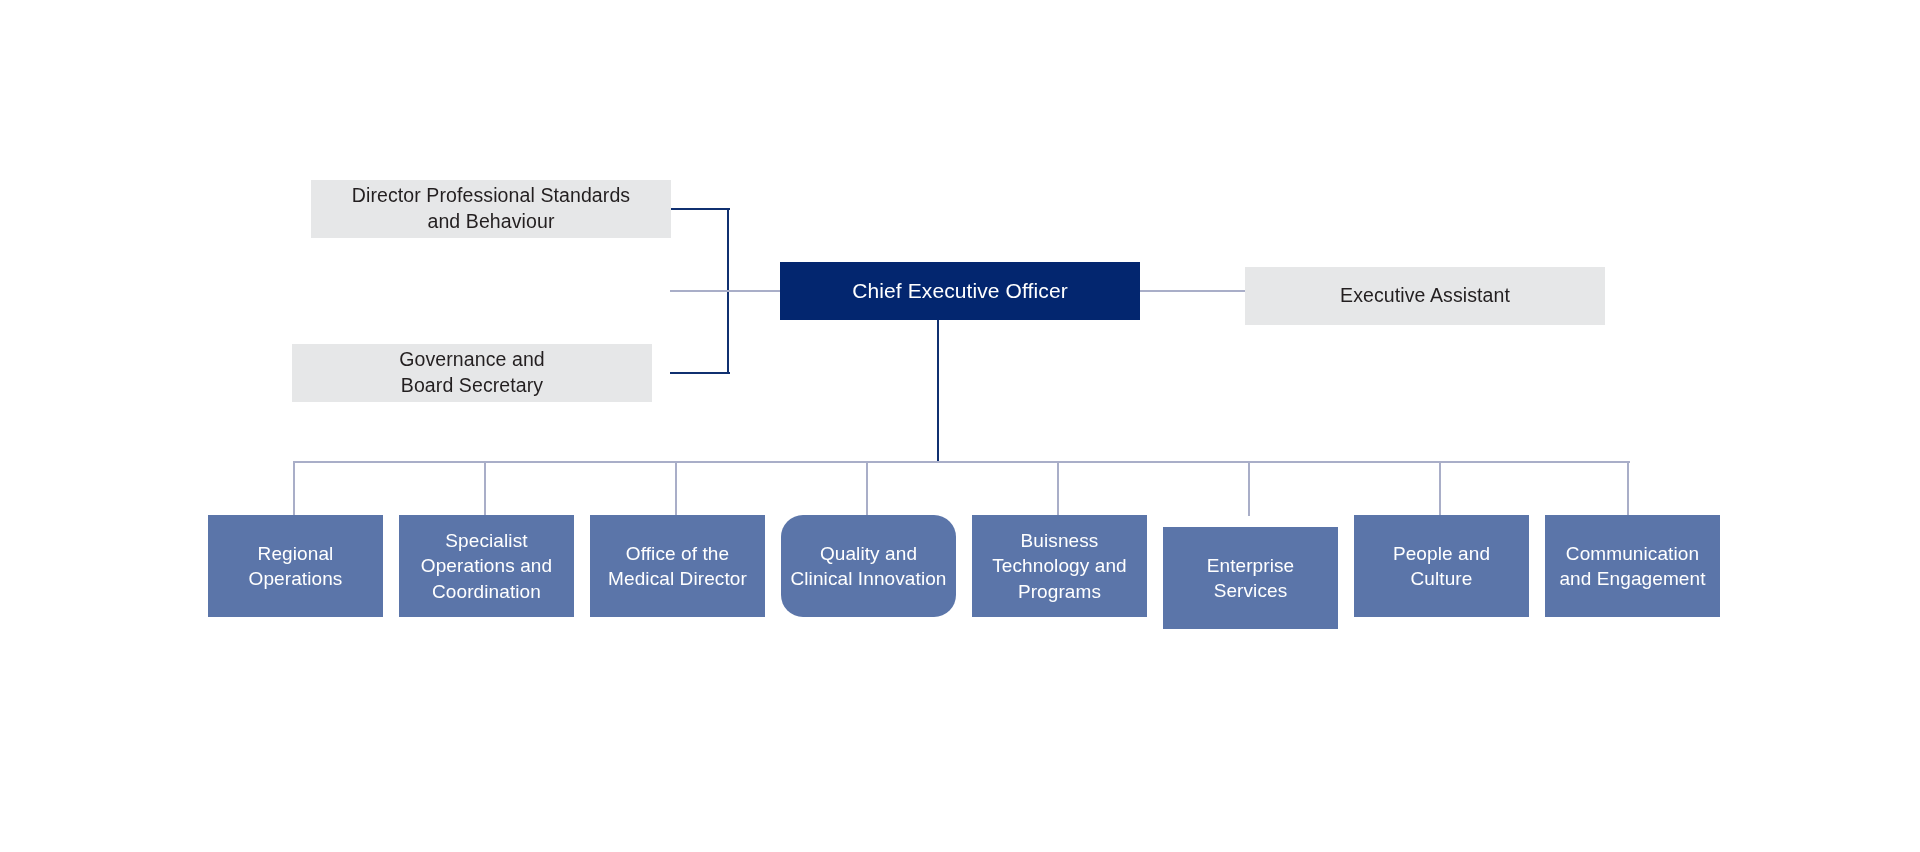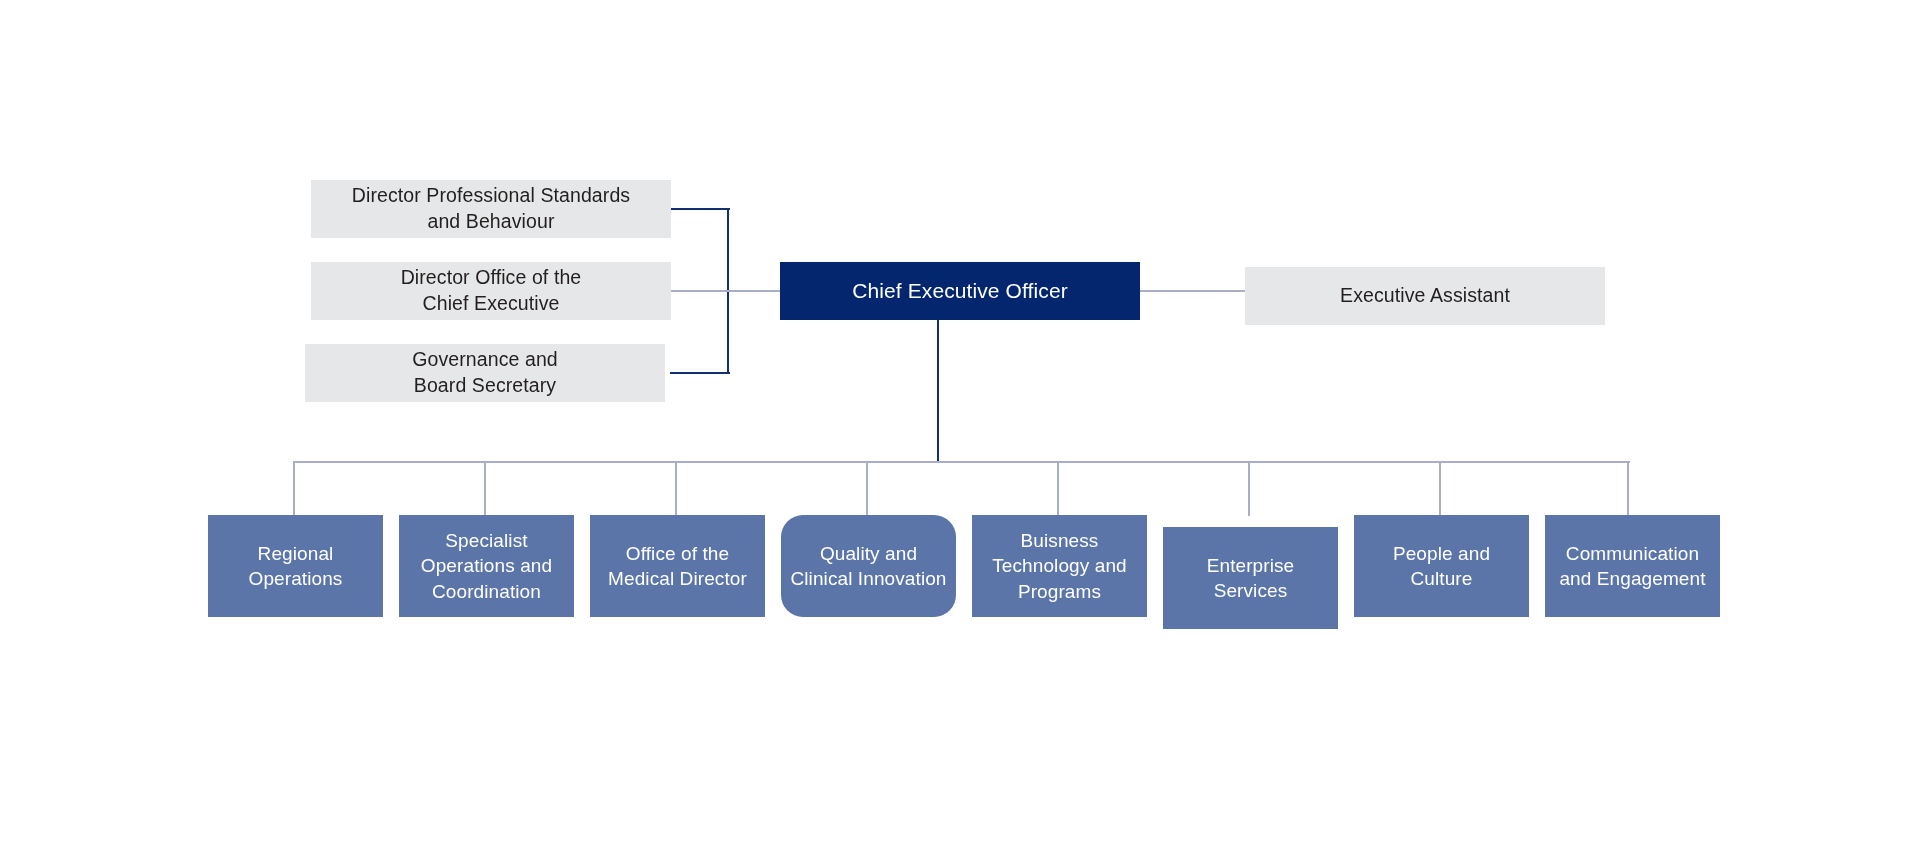--- a/index.html
+++ b/index.html
@@ -89,24 +89,22 @@
   <div class="line line-v-grey" style="left:675px;  top:461px; height:55px;"></div>
   <div class="line line-v-grey" style="left:866px;  top:461px; height:55px;"></div>
   <div class="line line-v-grey" style="left:1057px; top:461px; height:55px;"></div>
   <div class="line line-v-grey" style="left:1248px; top:461px; height:55px;"></div>
   <div class="line line-v-grey" style="left:1439px; top:461px; height:55px;"></div>
   <div class="line line-v-grey" style="left:1627px; top:461px; height:55px;"></div>
 
   <div class="node node-grey" style="left:311px; top:180px; width:360px; height:58px;">Director Professional Standards
 and Behaviour</div>
 
-  <div class="node node-grey" style="left:311px; top:262px; width:360px; height:58px;">Director Office of the
-Chief Executive</div>
 
-  <div class="node node-grey" style="left:305px; top:344px; width:360px; height:58px;">Governance and
+  <div class="node node-grey" style="left:292px; top:344px; width:360px; height:58px;">Governance and
 Board Secretary</div>
 
   <div class="node node-navy" style="left:780px; top:262px; width:360px; height:58px;">Chief Executive Officer</div>
 
   <div class="node node-grey" style="left:1245px; top:267px; width:360px; height:58px;">Executive Assistant</div>
 
   <div class="node node-blue" style="left:208px; top:515px; width:175px; height:102px;">Regional
 Operations</div>
 
   <div class="node node-blue" style="left:399px; top:515px; width:175px; height:102px;">Specialist

